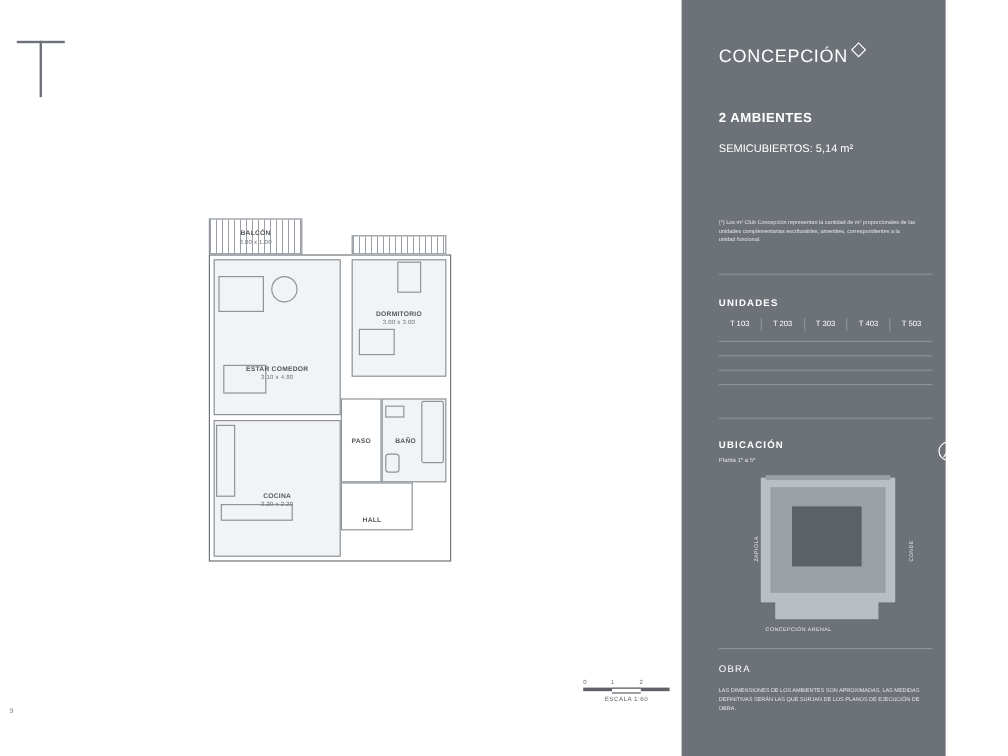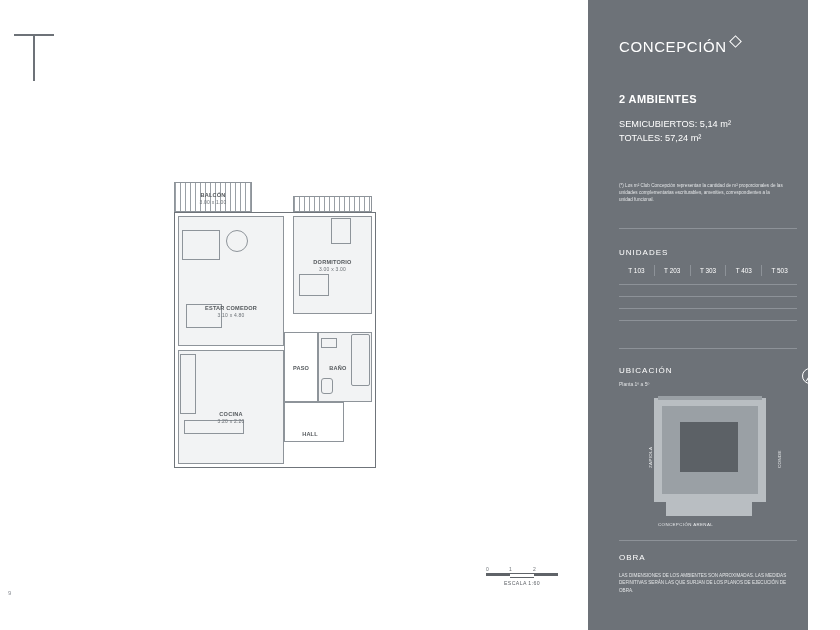--- a/index.html
+++ b/index.html
@@ -45,37 +45,37 @@
 
   
   .scale{position:absolute;left:486px;top:566px;width:76px;}
   .scale .ticks{position:relative;height:12px;}
   .scale .bar{position:absolute;left:0;top:7px;width:72px;height:3px;background:#5f6368;}
   .scale .bar .w{position:absolute;top:0;left:24px;width:24px;height:3px;background:#ffffff;border-top:1px solid #5f6368;border-bottom:1px solid #5f6368;}
   .scale .n{position:absolute;top:0;font-size:5px;color:#6b7075;}
   .scale .cap{margin-top:2px;font-size:5.2px;color:#5f6368;letter-spacing:.4px;text-align:center;width:72px;}
 
   
-  .right{position:absolute;left:588px;top:0;width:220px;height:630px;background:#6d7278;color:#ffffff;}
+  .right{position:absolute;left:568px;top:0;width:220px;height:630px;background:#6d7278;color:#ffffff;}
 
   .brand{position:absolute;left:31px;top:37px;font-size:15px;letter-spacing:.6px;color:#ffffff;font-weight:normal;}
   .brand .diamond{
     display:inline-block;width:7px;height:7px;background:#ffffff;
     transform:rotate(45deg);margin-left:4px;vertical-align:6px;
   }
   .brand .diamond.hollow{background:transparent;border:1px solid #ffffff;}
 
   .amb{position:absolute;left:31px;top:93px;font-size:11px;letter-spacing:.4px;color:#fff;font-weight:bold;}
 
   .areas{position:absolute;left:31px;top:118px;width:190px;font-size:9.2px;line-height:1.52;color:#ffffff;}
   .note{position:absolute;left:31px;top:182px;width:165px;font-size:4.6px;line-height:1.55;color:#e2e4e6;}
 
   .hr{position:absolute;left:31px;width:178px;height:1px;background:#8d9298;}
 
-  .sec-title{position:absolute;left:31px;font-size:8px;letter-spacing:1px;color:#ffffff;}
+  .sec-title{position:absolute;left:31px;font-size:8px;letter-spacing:1px;color:#ffffff;font-weight:bold;}
 
   .units{position:absolute;left:31px;top:265px;width:178px;font-size:6.4px;color:#ffffff;display:flex;}
   .units .u{flex:1;text-align:center;border-right:1px solid #8d9298;padding:2px 0;}
   .units .u:last-child{border-right:none;}
   .urow{position:absolute;left:31px;width:178px;height:1px;background:#8d9298;}
 
   .sub{position:absolute;left:31px;font-size:5px;color:#e0e2e4;}
 
   .compass{position:absolute;left:214px;top:368px;width:14px;height:14px;border:1px solid #ffffff;border-radius:50%;}
   .compass .ndl{position:absolute;left:6px;top:1px;width:1px;height:12px;background:#ffffff;transform:rotate(32deg);transform-origin:50% 50%;}
@@ -182,21 +182,20 @@
   <div class="right">
 
     <div class="brand">
       <span>CONCEPCIÓN</span><span class="diamond hollow"></span>
     </div>
 
     <div class="amb">2 AMBIENTES</div>
 
     <div class="areas">
       <div>SEMICUBIERTOS: 5,14 m²</div>
-      <div>TOTALES: 57,24  m²</div>
     </div>
 
     <div class="note">(*) Los m² Club Concepción representan la cantidad de m² proporcionales de las unidades complementarias escriturables, amenities, correspondientes a la unidad funcional.</div>
 
     <div class="hr" style="top:228px;"></div>
 
     <div class="sec-title" style="top:248px;">UNIDADES</div>
 
     <div class="units">
       <div class="u">T 103</div>

